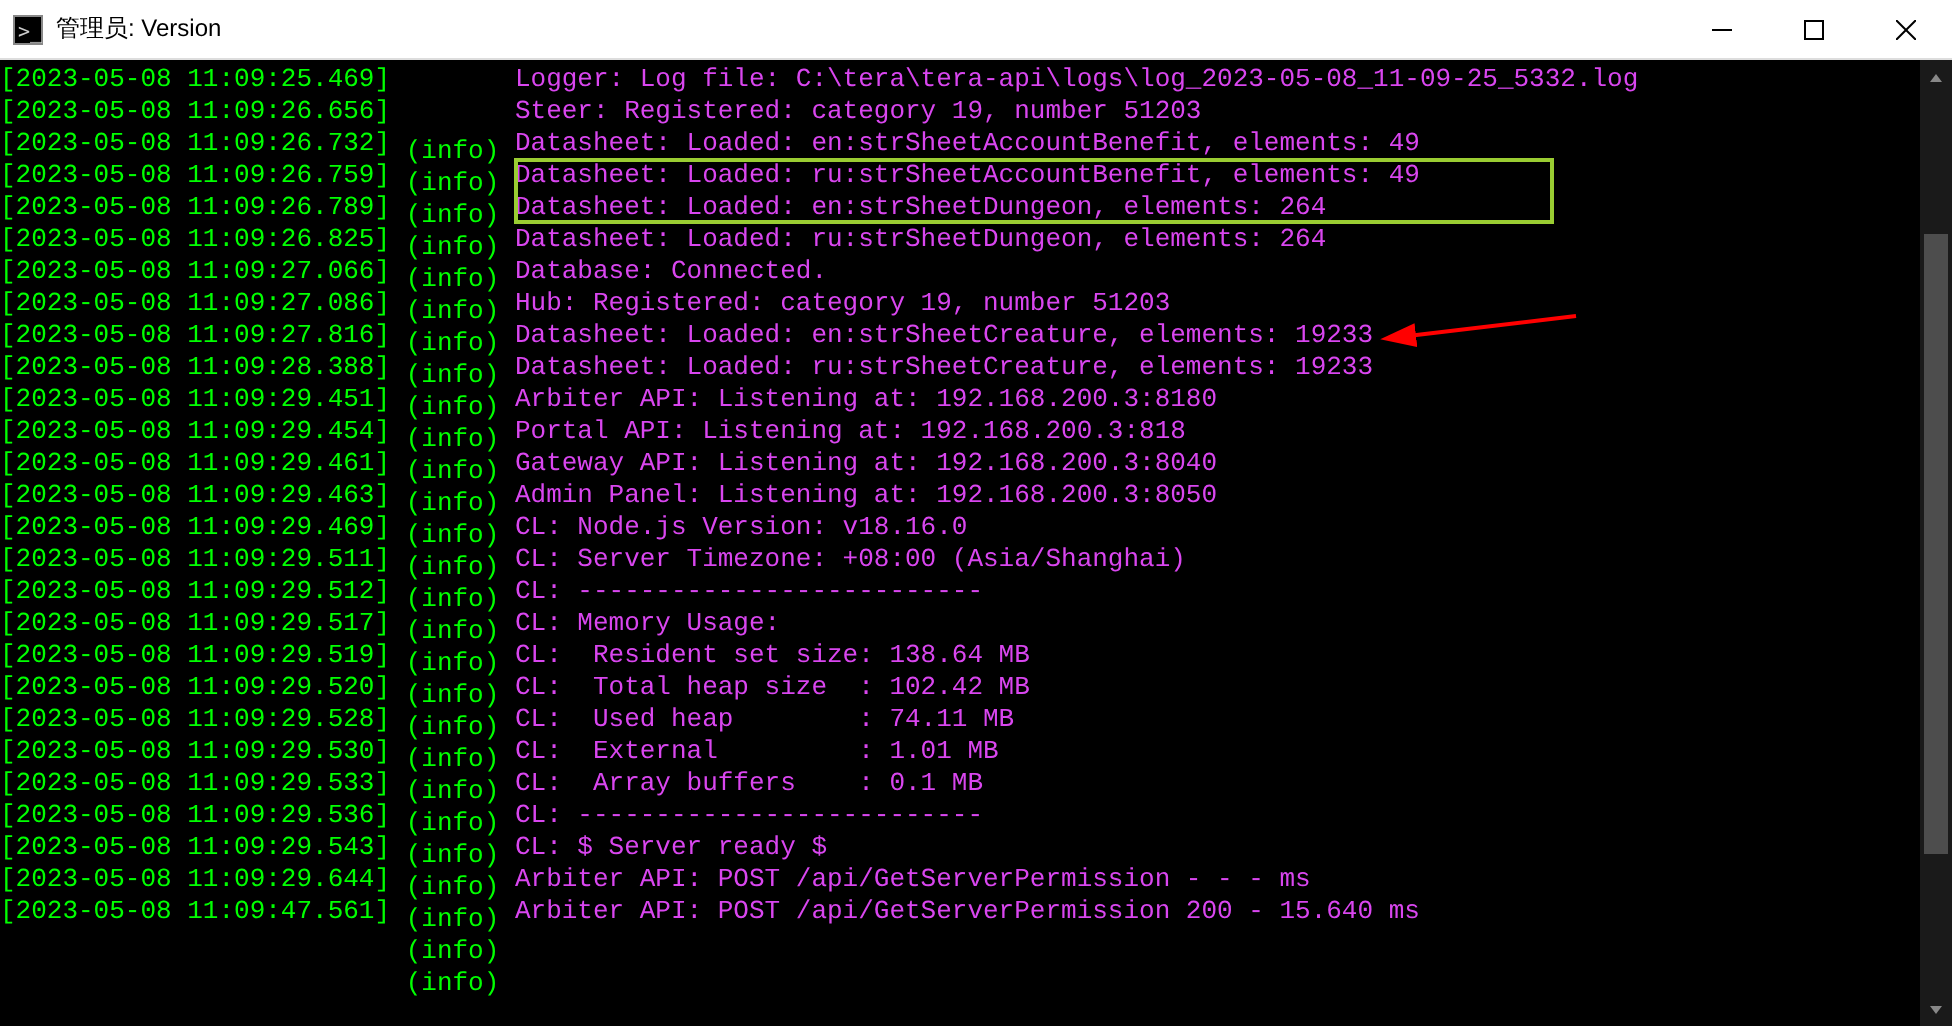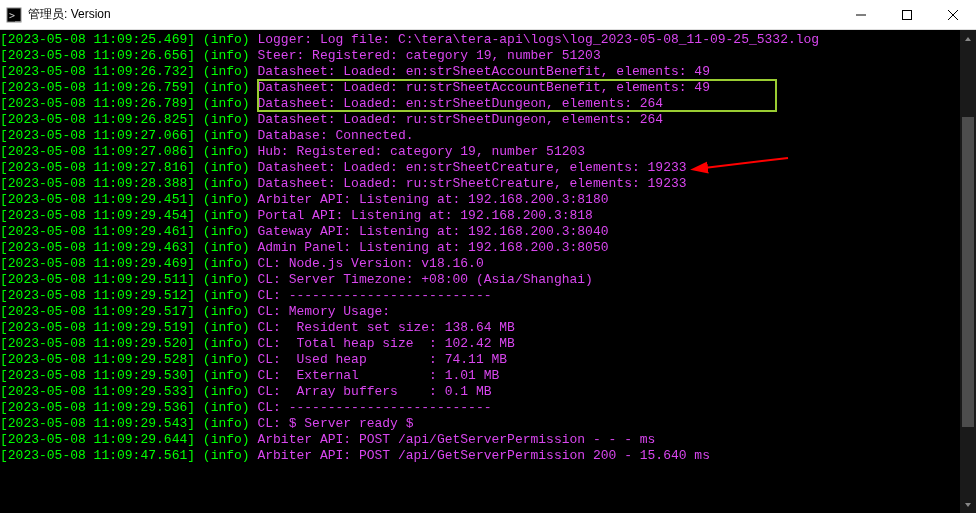--- a/index.html
+++ b/index.html
@@ -8,21 +8,21 @@
 .titlebar .ico { width:16px; height:16px; margin-left:6px; margin-right:6px; display:inline-block; position:relative; }
 .titlebar .ico svg { width:16px; height:16px; }
 .titlebar .title { font-size:12px; color:#000; flex:0 0 auto; }
 .titlebar .spacer { flex:1; }
 .winbtn { width:46px; height:30px; display:flex; align-items:center; justify-content:center; }
 .winbtn svg { width:10px; height:10px; }
 .term-wrap { background:#000; height:483px; overflow:hidden; position:relative; }
 .term { font-family:"Consolas","Courier New",monospace; font-size:13px; line-height:16px; white-space:pre; color:#00ff00; padding-top:2px; }
 .line { height:16px; display:flex; }
 .ts { color:#00ff00; }
-.lv { color:#00ff00; }
+.lv { color:#00ff00;margin-top:36px; }
 .msg { color:#d946ef; }
 .box { position:absolute; border:2px solid #9acd32; pointer-events:none; }
 .arrow { position:absolute; pointer-events:none; }
 .arrow svg { overflow:visible; }
 .scrollbar { position:absolute; right:0; top:0; width:16px; height:483px; background:#1a1a1a; }
 .scroll-up,.scroll-down { height:17px; display:flex; align-items:center; justify-content:center; }
 .scroll-track { height:449px; position:relative; }
 .scroll-thumb { position:absolute; left:2px; width:12px; background:#4d4d4d; }
 </style>
 </head>

